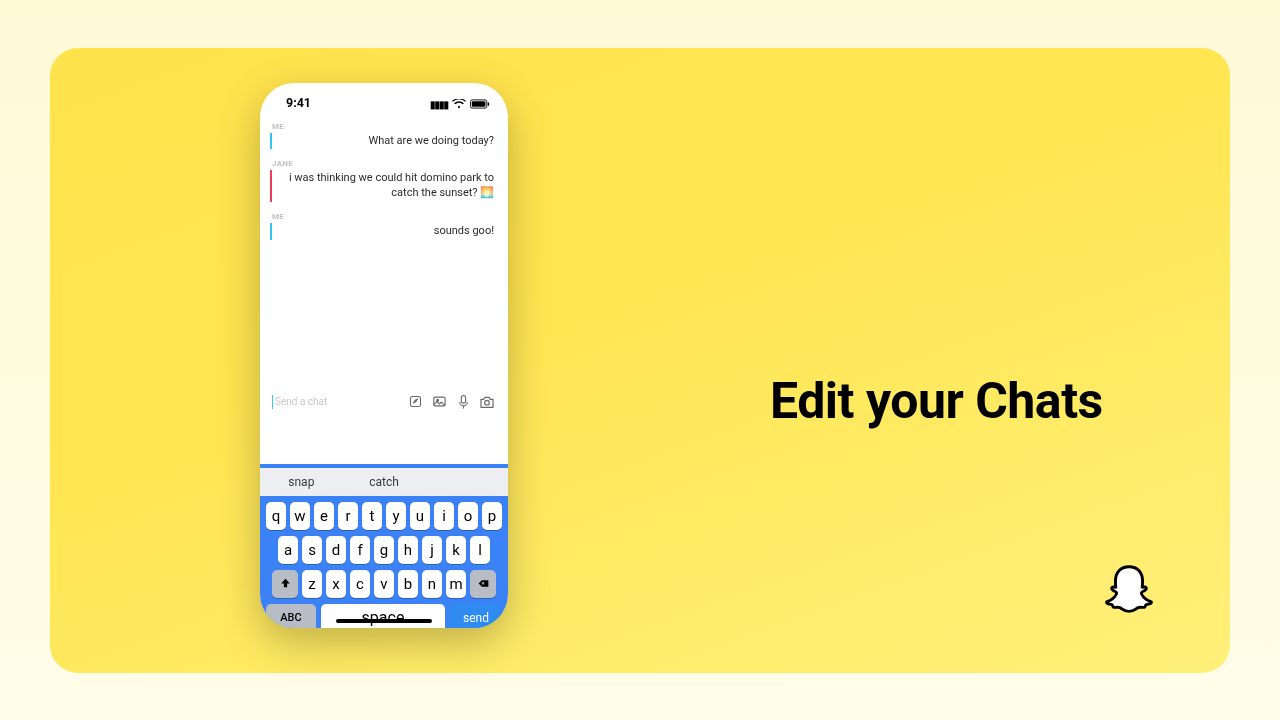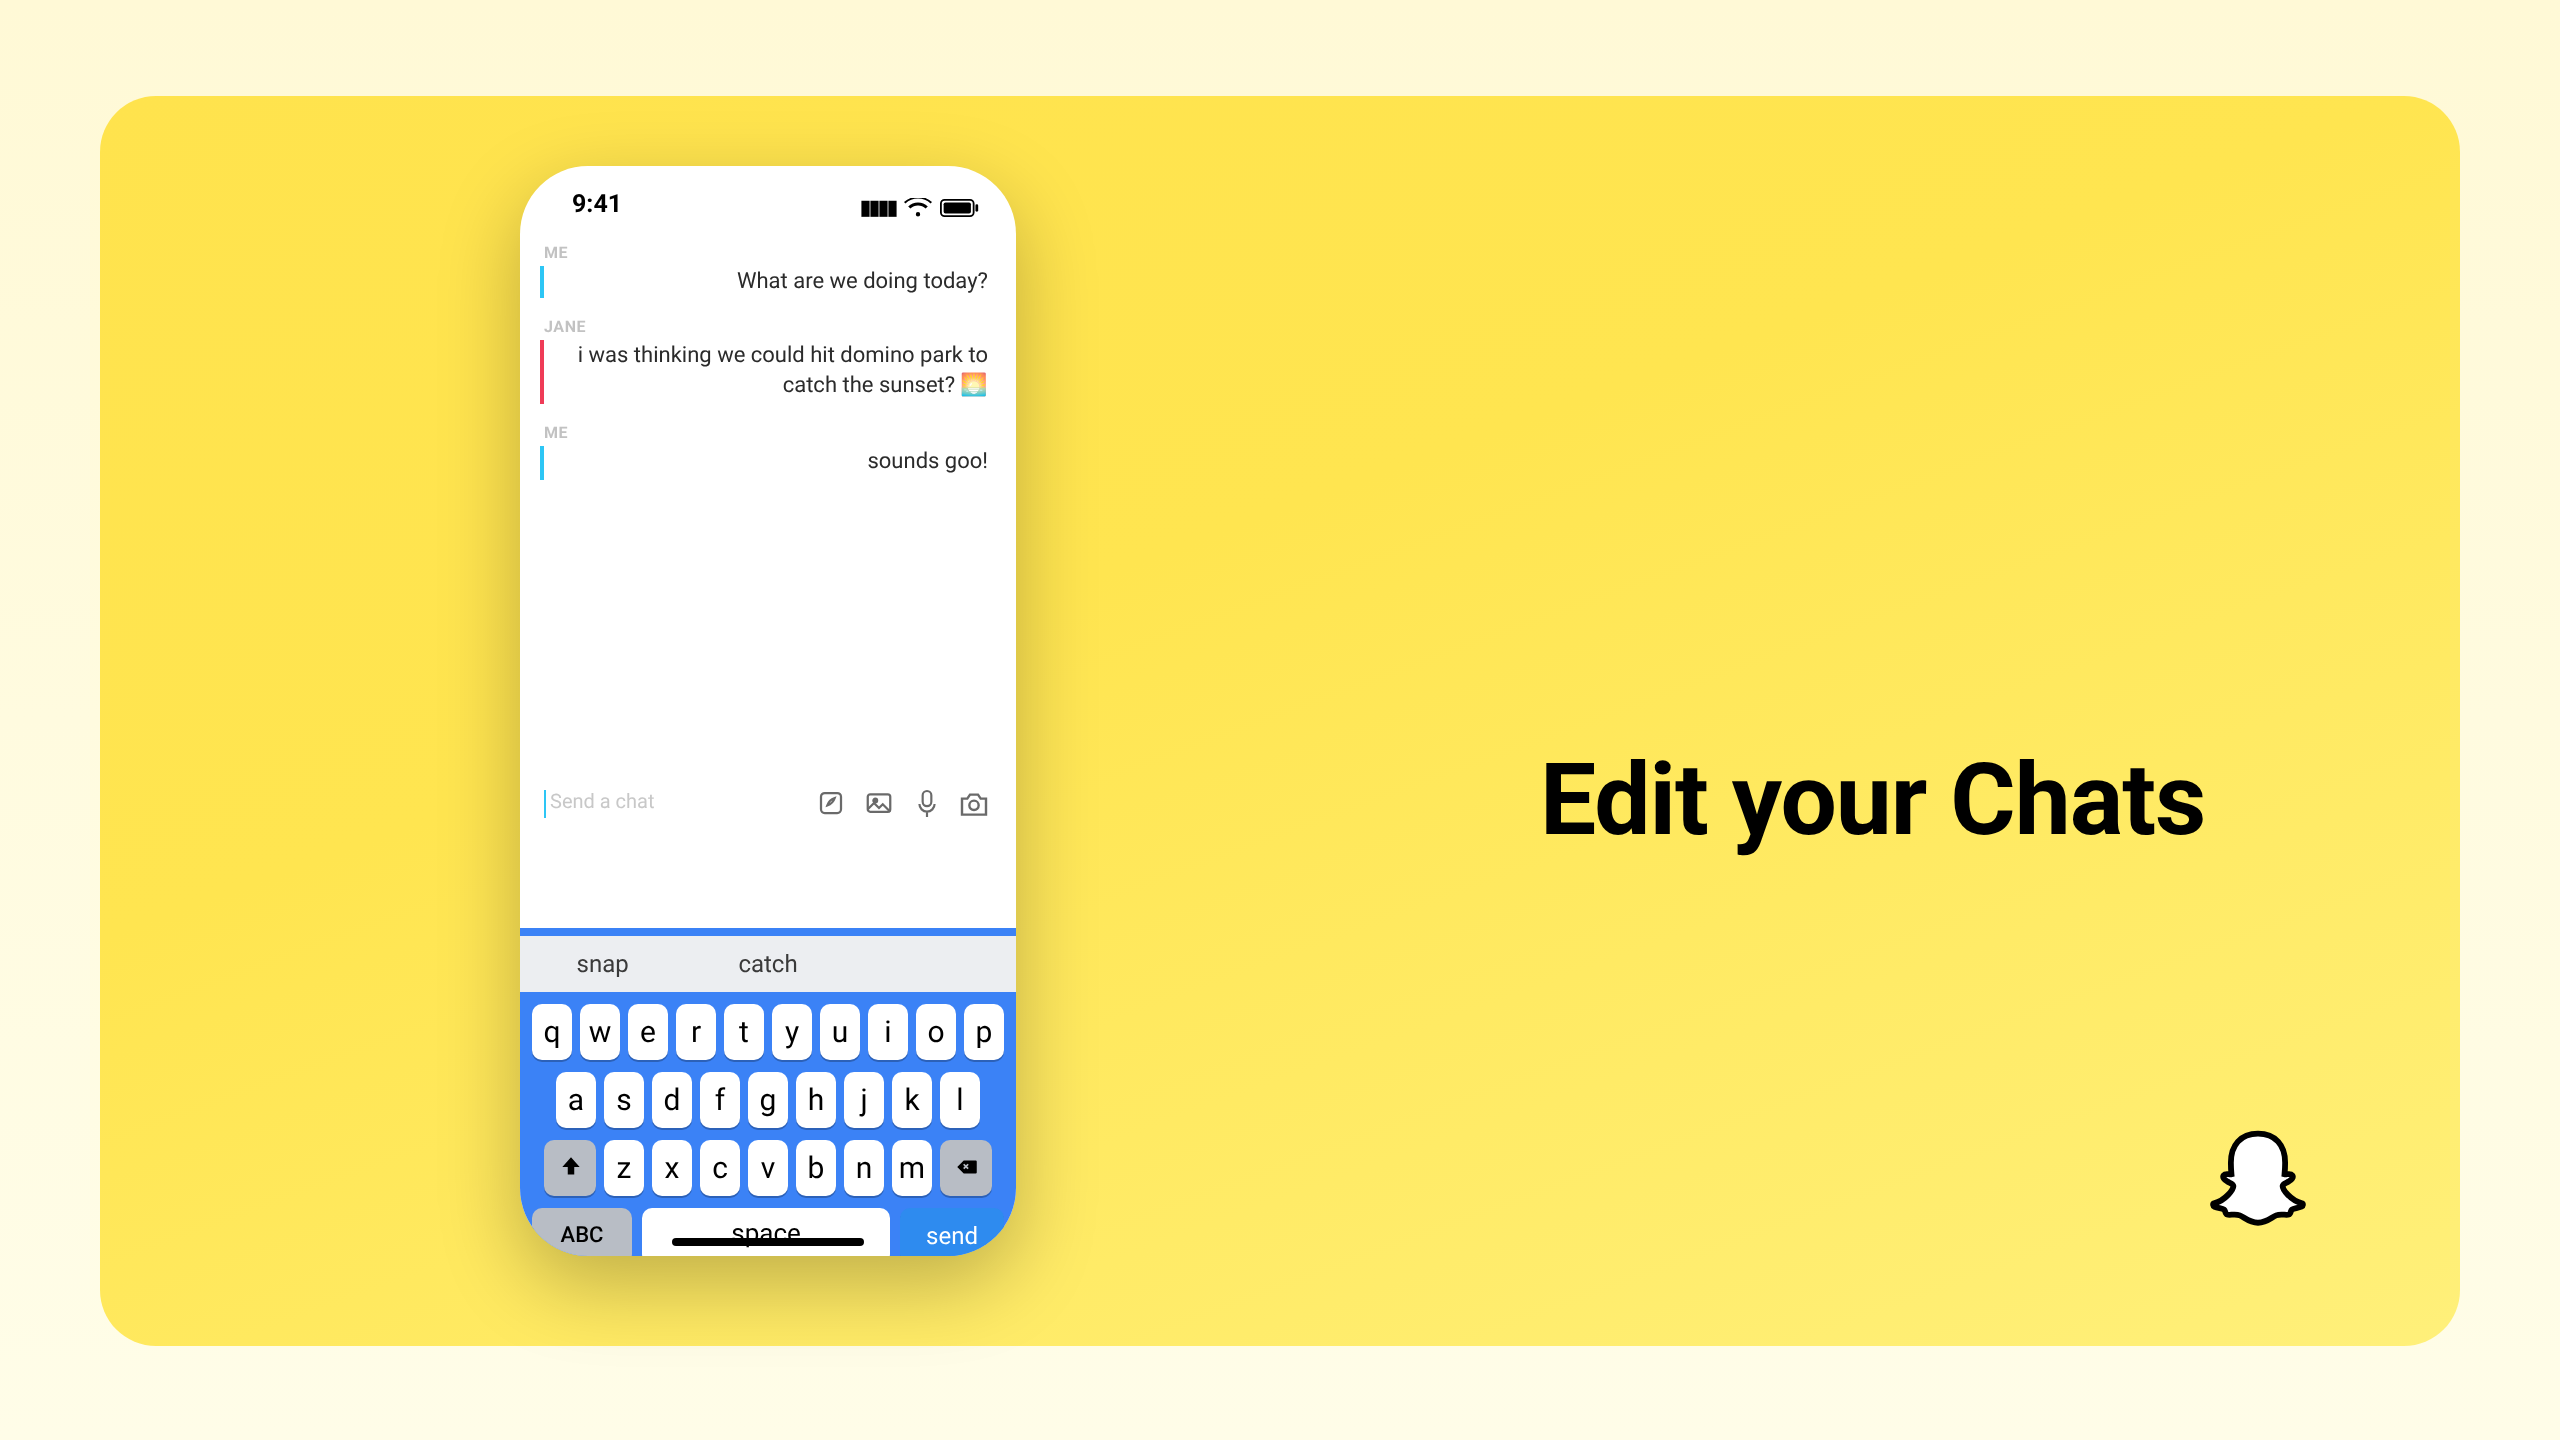--- a/index.html
+++ b/index.html
@@ -185,21 +185,21 @@
     padding: 0 6px;
   }
   .key.abc {
     background: #b8bdc5;
     width: 50px;
     font-size: 11px;
     font-weight: 500;
   }
   .key.space {
     flex: 1;
-    font-size: 13px;
+    font-size: 16px;
   }
   .key.send {
     background: #2e8bef;
     color: #fff;
     width: 52px;
     font-size: 12px;
   }
   .kb-footer {
     display:flex;
     justify-content: space-between;

